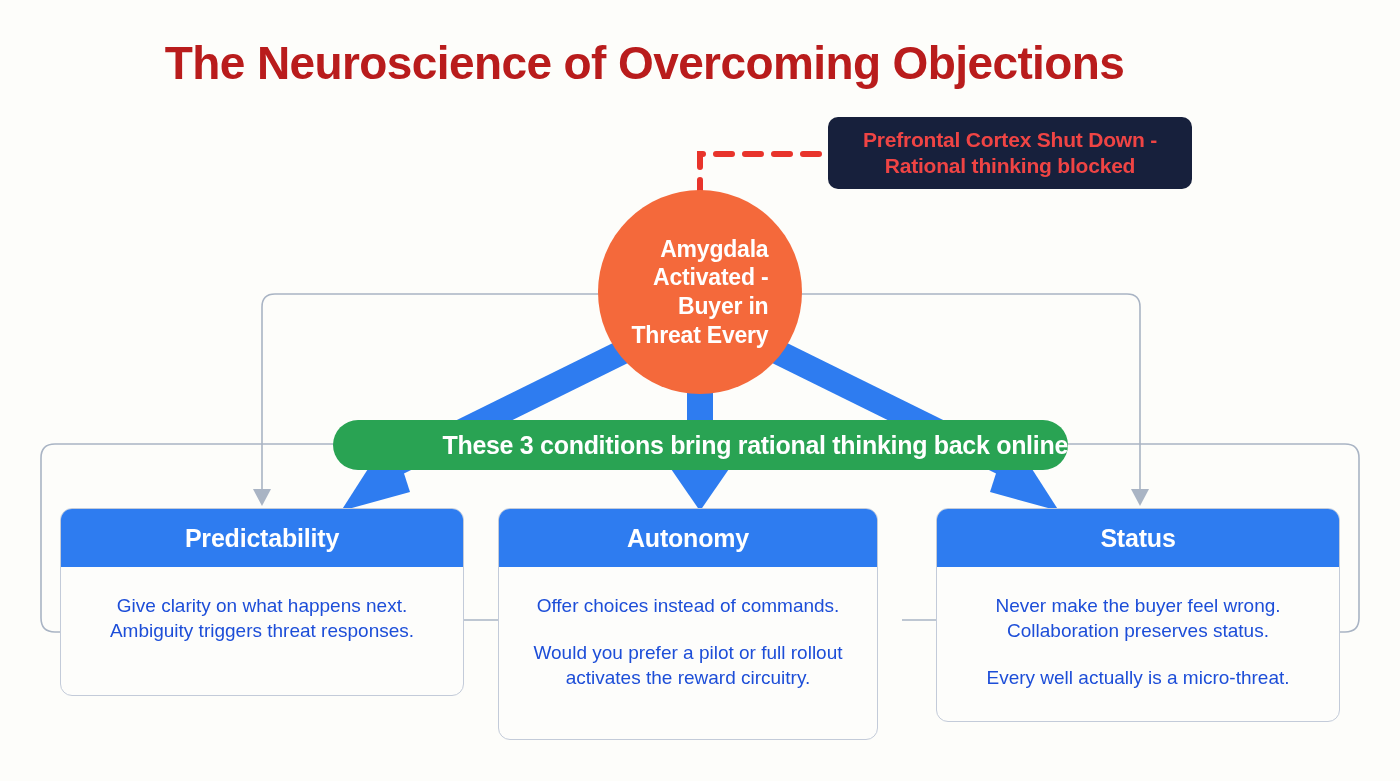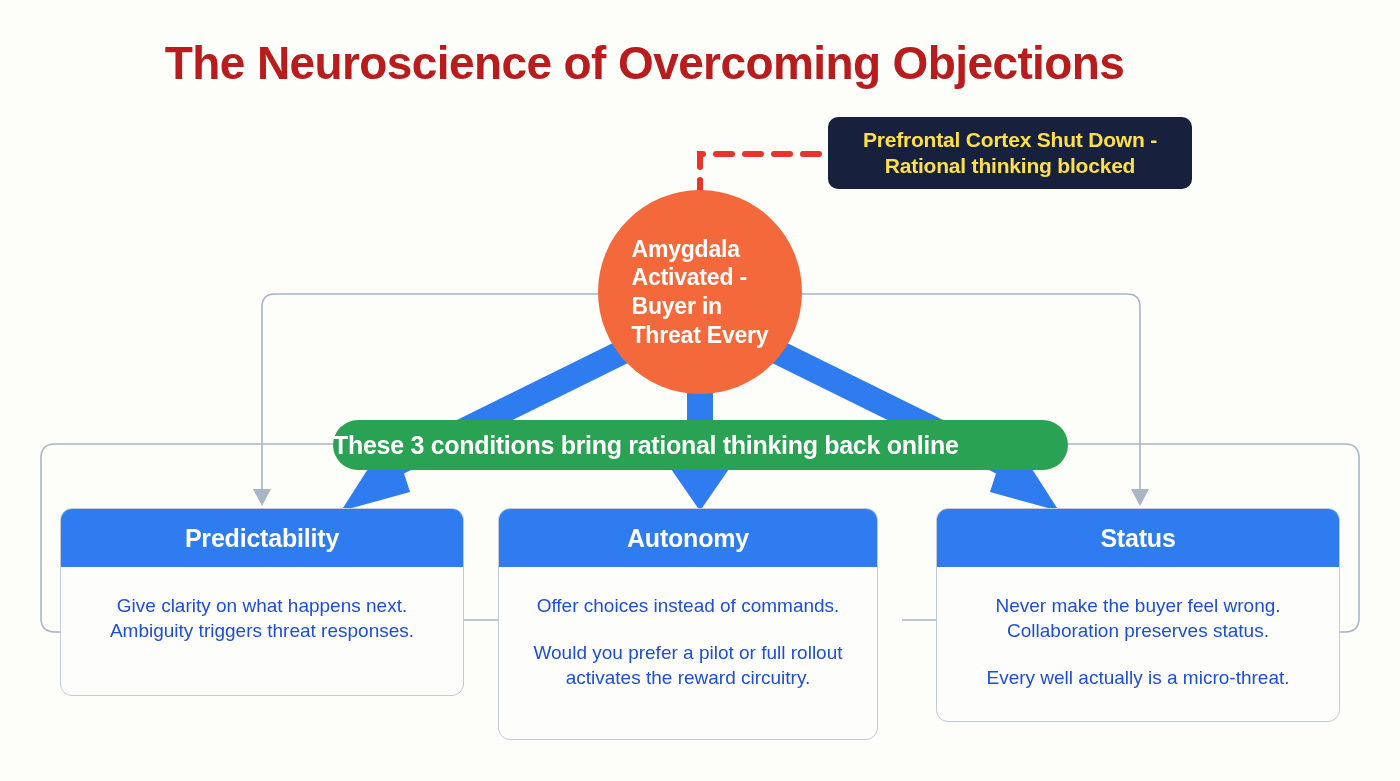--- a/index.html
+++ b/index.html
@@ -56,21 +56,21 @@
     width: 364px;
     height: 72px;
     background: #17203C;
     border-radius: 10px;
     display: flex;
     align-items: center;
     justify-content: center;
     z-index: 5;
   }
   .callout-badge .badge-text {
-    color: #fde047;
+    color: #ef4444;
     font-size: 21px;
     font-weight: 700;
     line-height: 1.22;
     text-align: center;
     letter-spacing: -0.2px;
     padding: 0 14px;
   }
 
   
   .amygdala-node {
@@ -84,36 +84,36 @@
     display: flex;
     align-items: center;
     justify-content: center;
     z-index: 4;
   }
   .amygdala-node .node-text {
     color: #FFFFFF;
     font-size: 23px;
     font-weight: 800;
     line-height: 1.25;
-    text-align: left;
+    text-align: right;
     letter-spacing: -0.2px;
   }
 
   
   .green-banner {
     position: absolute;
     left: 333px;
     top: 420px;
     width: 735px;
     height: 50px;
     background: #29A353;
     border-radius: 26px;
     display: flex;
     align-items: center;
-    justify-content: flex-start;
+    justify-content: flex-end;
     z-index: 4;
   }
   .green-banner .banner-text {
     color: #FFFFFF;
     font-size: 25px;
     font-weight: 800;
     letter-spacing: -0.3px;
     text-align: center;
     white-space: nowrap;
   }

